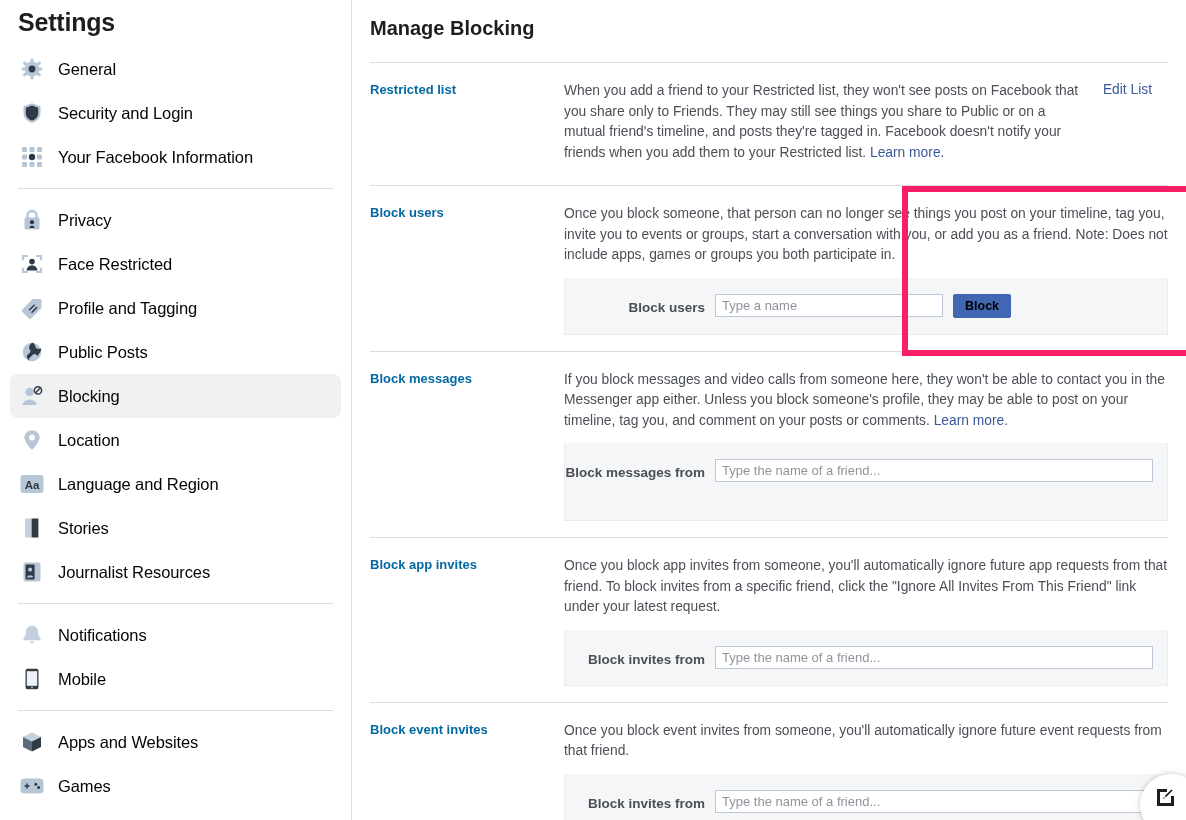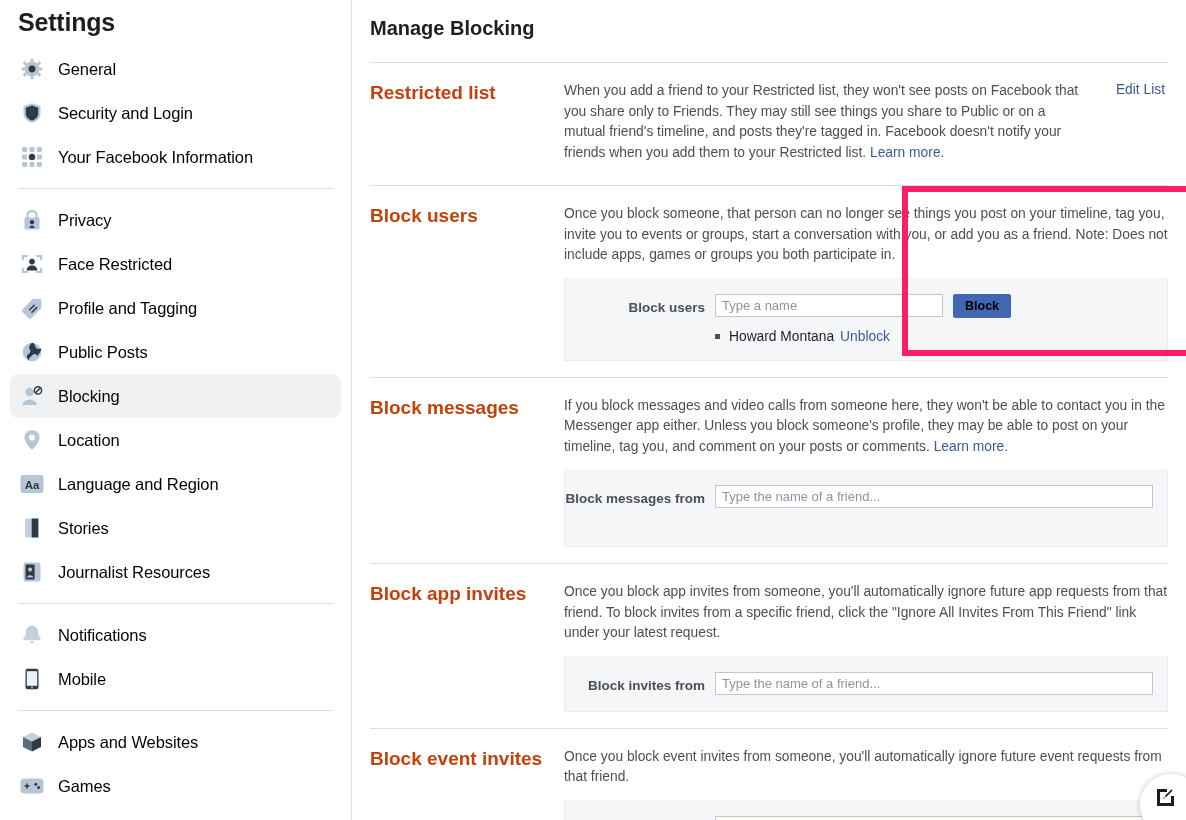--- a/index.html
+++ b/index.html
@@ -57,32 +57,32 @@
   }
   .section-sep { height:1px; background:#dadde1; margin:22px 18px 0 18px; }
 
   .section {
     display:flex;
     padding:18px 18px 0 18px;
     position:relative;
   }
   .section-label {
     flex:0 0 194px;
-    font-size:19px; font-weight:bold; color:#c2410c;
+    font-size:13px; font-weight:bold; color:#0369a1;
     padding-top:1px;
   }
   .section-body { flex:1 1 auto; min-width:0; }
   .section-desc {
     font-size:13.8px; color:#4b4f56; line-height:20.5px;
   }
   .section-desc a, .link {
     color:#3b5998; text-decoration:none; cursor:pointer;
   }
   .edit-list {
-    position:absolute; right:21px; top:19px;
+    position:absolute; right:34px; top:19px;
     font-size:13.8px; color:#3b5998; cursor:pointer;
   }
   .desc-with-action { padding-right:80px; }
 
   .form-panel {
     background:#f5f6f7;
     border:1px solid #e9ebee;
     border-top:none;
     margin-top:12px;
     padding:16px 14px 16px 0;
@@ -371,27 +371,20 @@
     <div class="section">
       <div class="section-label">Block users</div>
       <div class="section-body">
         <div class="section-desc">Once you block someone, that person can no longer see things you post on your timeline, tag you, invite you to events or groups, start a conversation with you, or add you as a friend. Note: Does not include apps, games or groups you both participate in.</div>
         <div class="form-panel">
           <div class="form-row">
             <div class="form-label">Block users</div>
             <input class="text-input" style="width: 228px;" type="text" placeholder="Type a name">
             <button class="btn-block">Block</button>
           </div>
-          <div class="blocked-list">
-            <div class="blocked-item">
-              <span class="bullet"></span>
-              <span>Howard Montana</span>
-              <span class="unblock-link">Unblock</span>
-            </div>
-          </div>
         </div>
       </div>
     </div>
 
     <div class="section-sep" style="margin-top:16px;"></div>
 
     <div class="section">
       <div class="section-label">Block messages</div>
       <div class="section-body">
         <div class="section-desc"><span>If you block messages and video calls from someone here, they won't be able to contact you in the Messenger app either. Unless you block someone's profile, they may be able to post on your timeline, tag you, and comment on your posts or comments.</span> <span class="link">Learn more.</span></div>

